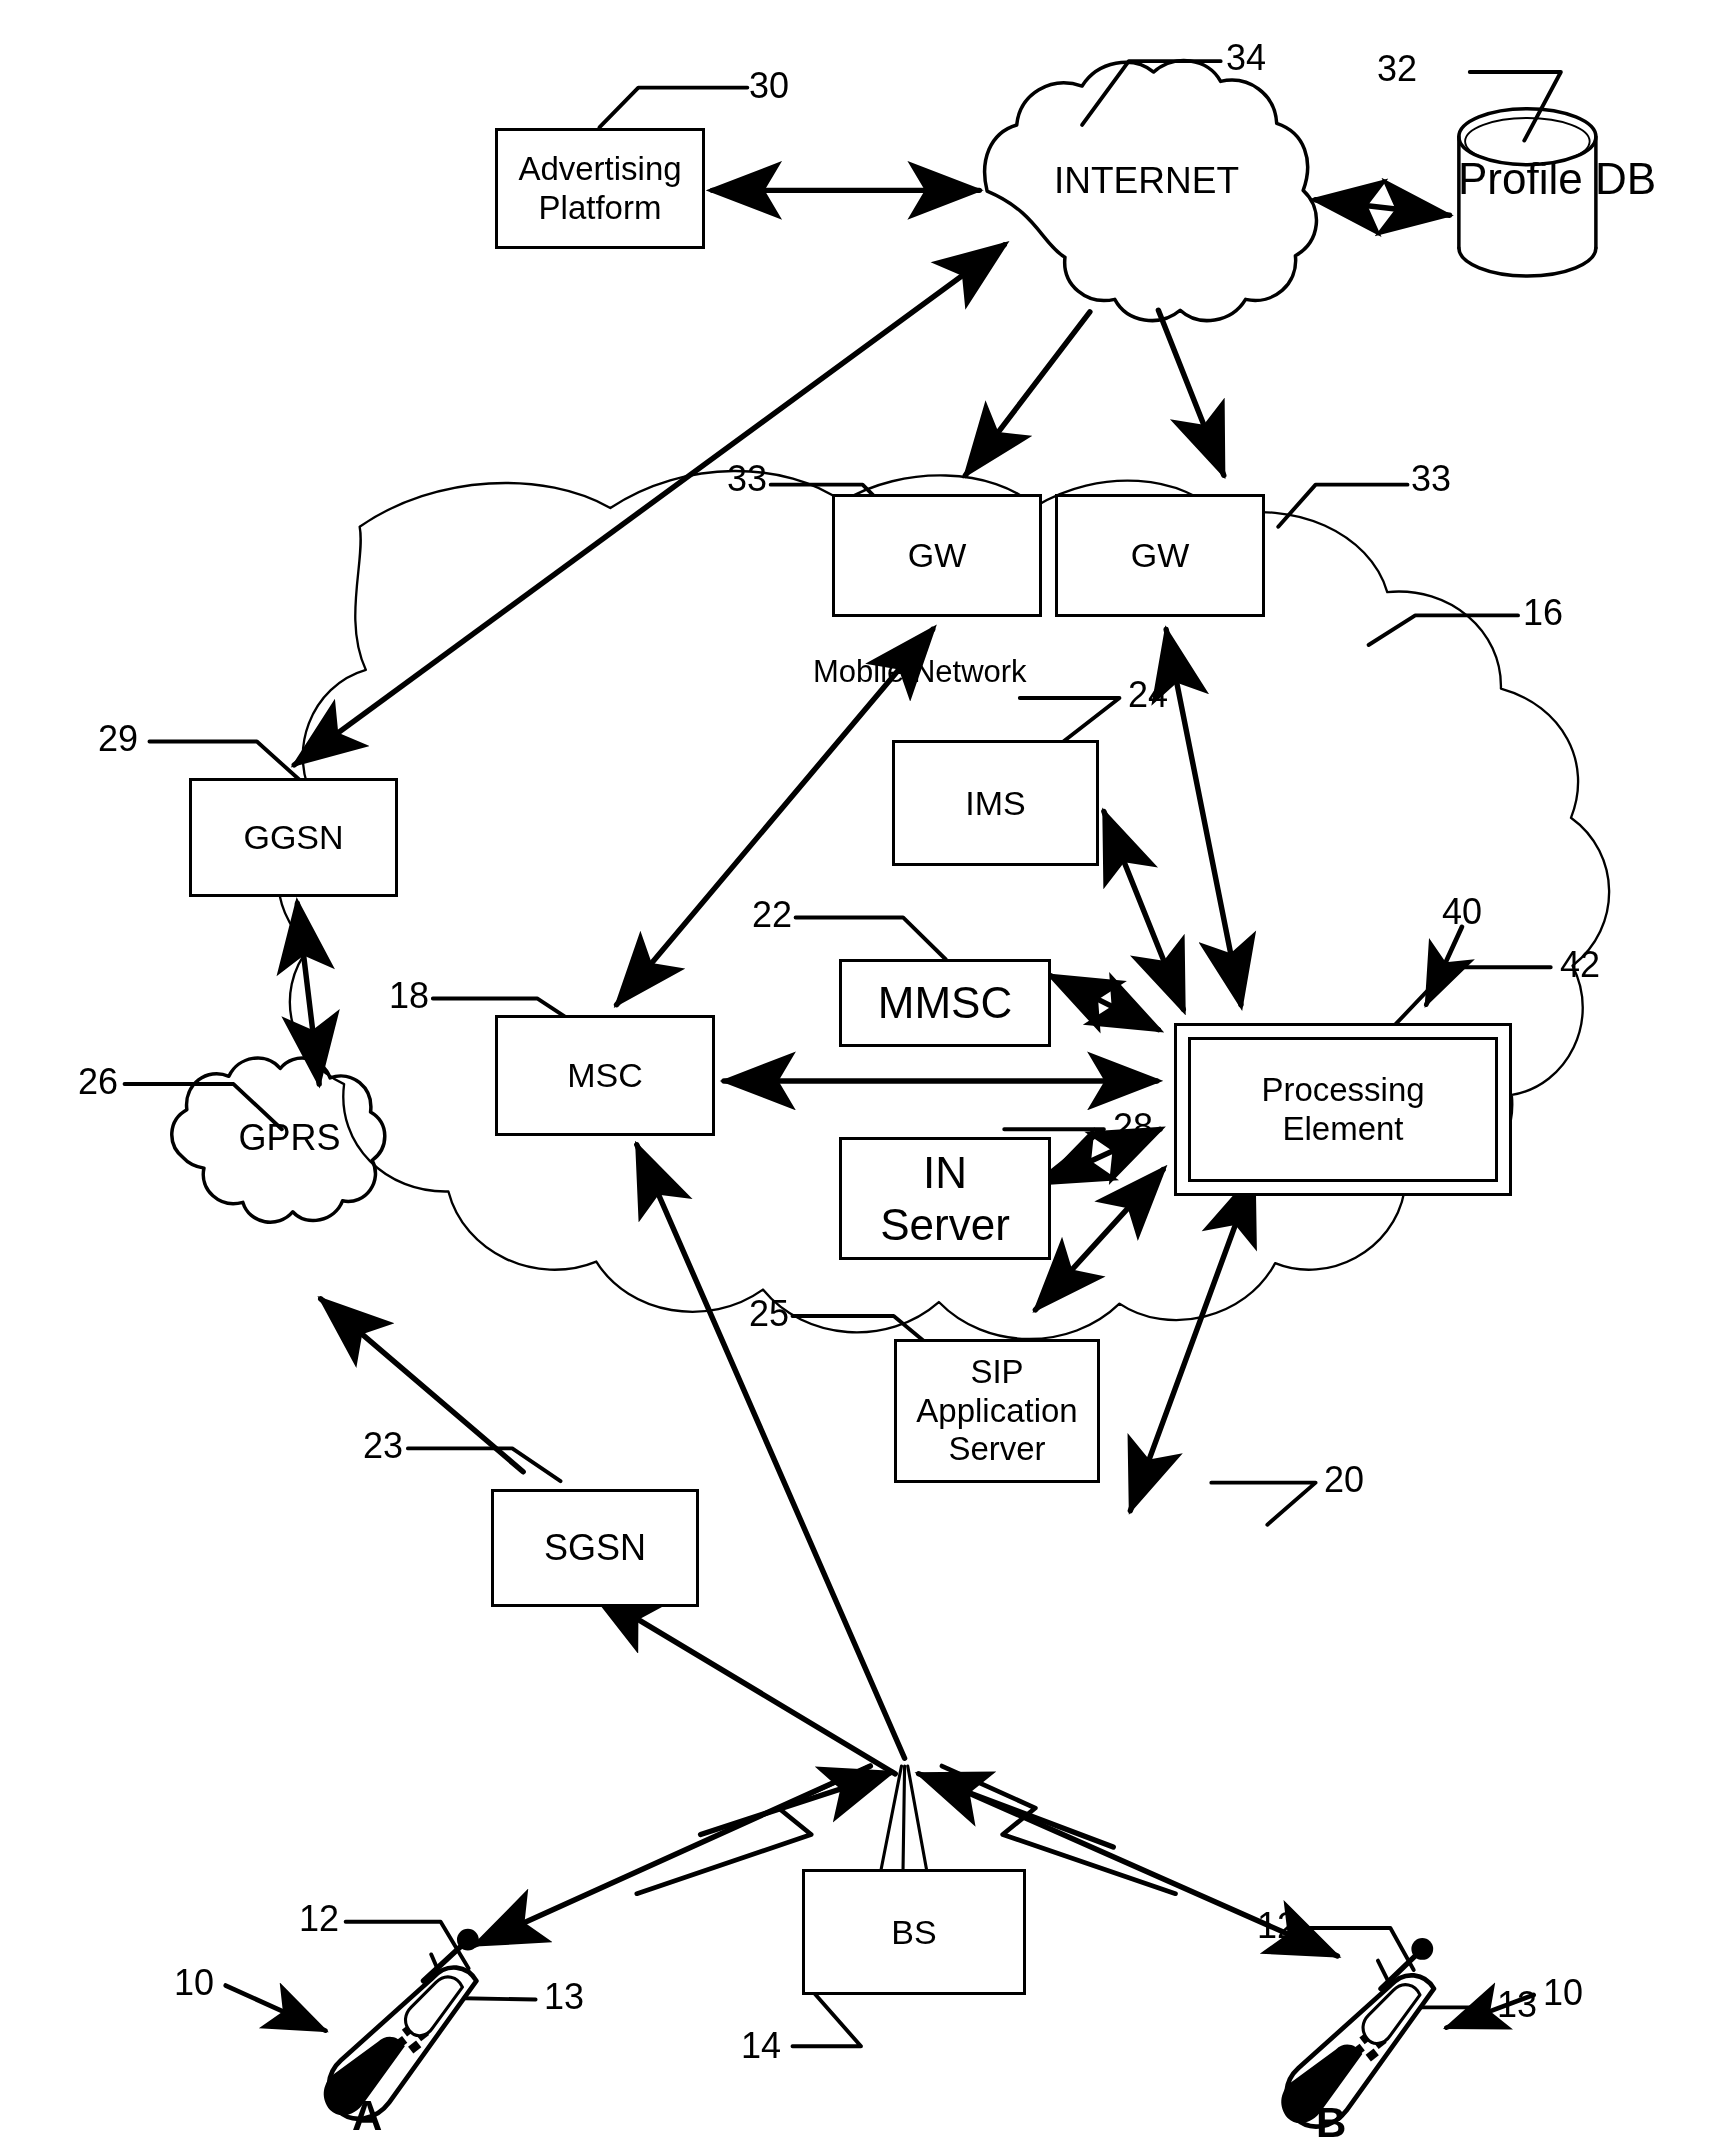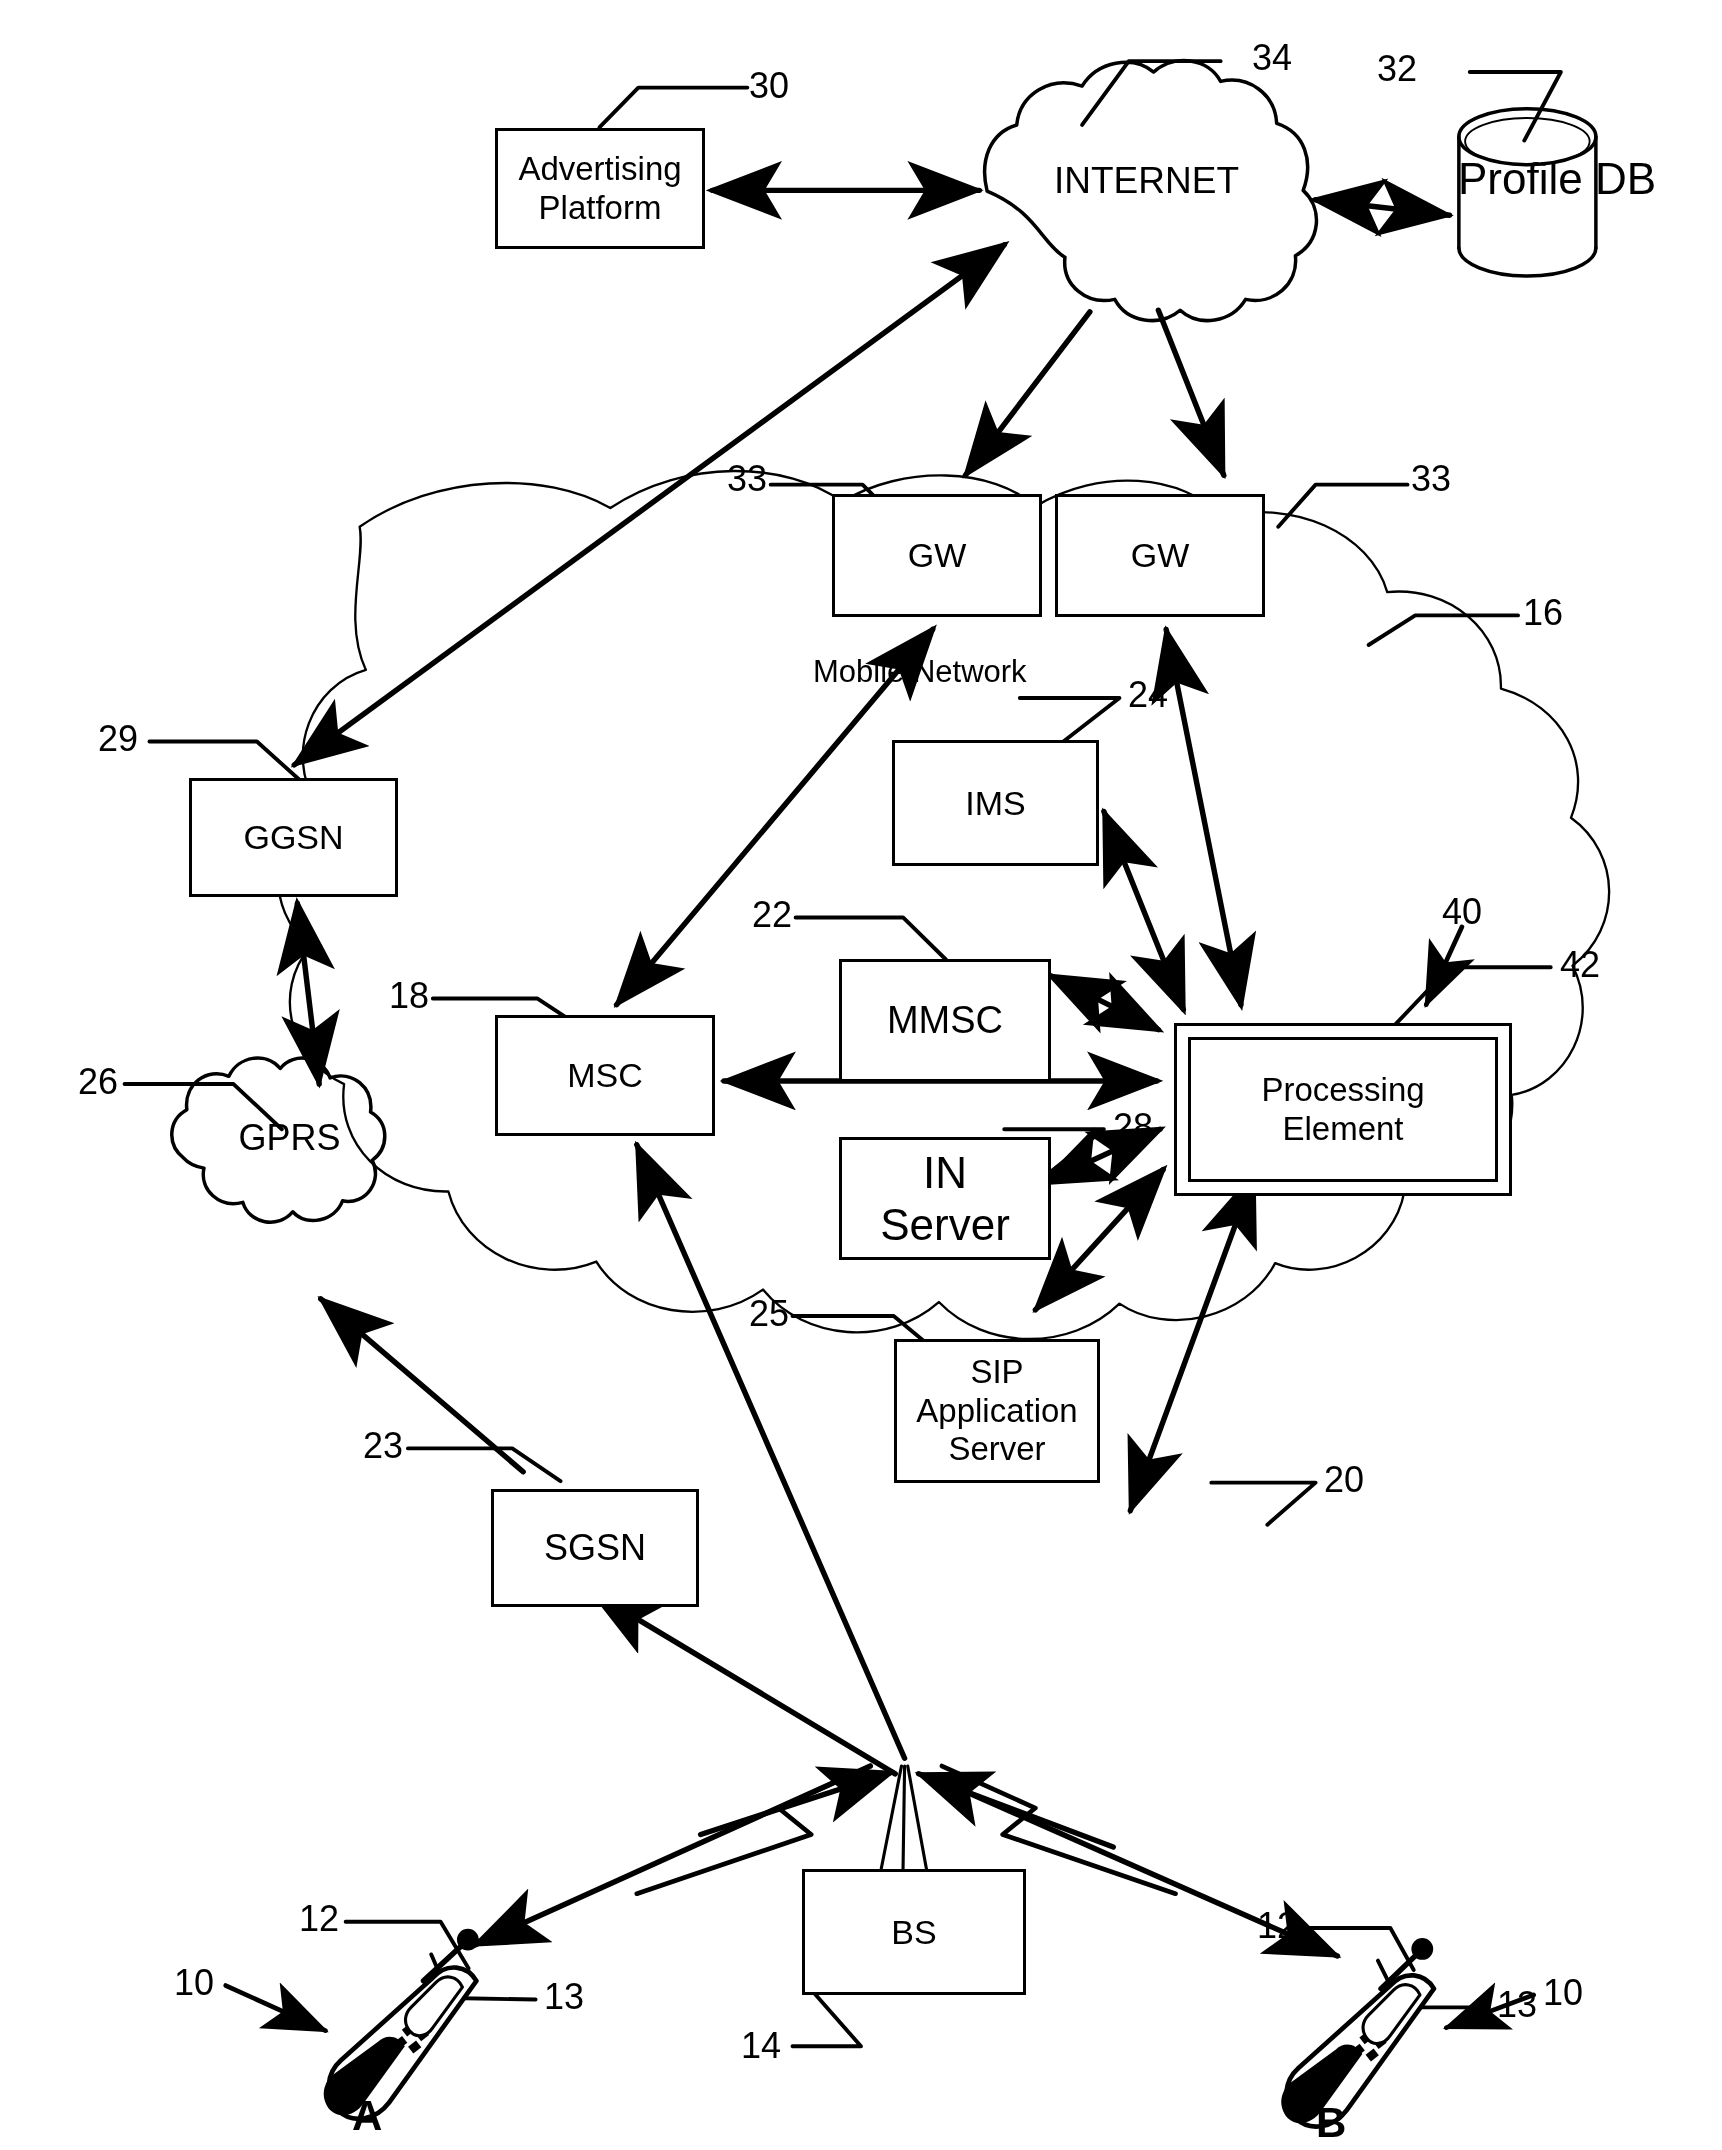--- a/index.html
+++ b/index.html
@@ -306,21 +306,21 @@
   </div>
 
   <div class="node" style="left:495px; top:1015px; width:220px; height:121px; font-size:34px;">
     <span class="label">MSC</span>
   </div>
 
   <div class="node" style="left:892px; top:740px; width:207px; height:126px; font-size:34px;">
     <span class="label">IMS</span>
   </div>
 
-  <div class="node" style="left:839px; top:959px; width:212px; height:123px; font-size:38px;">
+  <div class="node" style="left:839px; top:959px; width:212px; height:88px; font-size:44px;">
     <span class="label">MMSC</span>
   </div>
 
   <div class="node" style="left:839px; top:1137px; width:212px; height:123px; font-size:44px;">
     <span class="label">IN Server</span>
   </div>
 
   <div class="node" style="left:894px; top:1339px; width:206px; height:144px; font-size:33px;">
     <span class="label">SIP Application Server</span>
   </div>
@@ -342,21 +342,21 @@
 
   <div class="cloudlabel" style="left:998px; top:160px; width:297px; font-size:37px;">INTERNET</div>
 
   <div class="cloudlabel" style="left:204px; top:1117px; width:171px; font-size:36px;">GPRS</div>
 
   <div class="cloudlabel" style="left:1458px; top:154px; width:140px; font-size:44px; font-weight:normal; line-height:1.15;">Profile DB</div>
 
   <div class="freetext" style="left:813px; top:654px; font-size:31px;">Mobile Network</div>
 
   <div class="ref" style="left:749px; top:65px;">30</div>
-  <div class="ref" style="left:1252px; top:37px;text-align:right;">34</div>
+  <div class="ref" style="left:1226px; top:37px;text-align:right;">34</div>
   <div class="ref" style="left:1377px; top:48px;">32</div>
   <div class="ref" style="left:727px; top:458px;">33</div>
   <div class="ref" style="left:1411px; top:458px;">33</div>
   <div class="ref" style="left:1523px; top:592px;">16</div>
   <div class="ref" style="left:98px; top:718px;">29</div>
   <div class="ref" style="left:78px; top:1061px;">26</div>
   <div class="ref" style="left:389px; top:975px;">18</div>
   <div class="ref" style="left:752px; top:894px;">22</div>
   <div class="ref" style="left:1128px; top:674px;">24</div>
   <div class="ref" style="left:1113px; top:1106px;">28</div>

